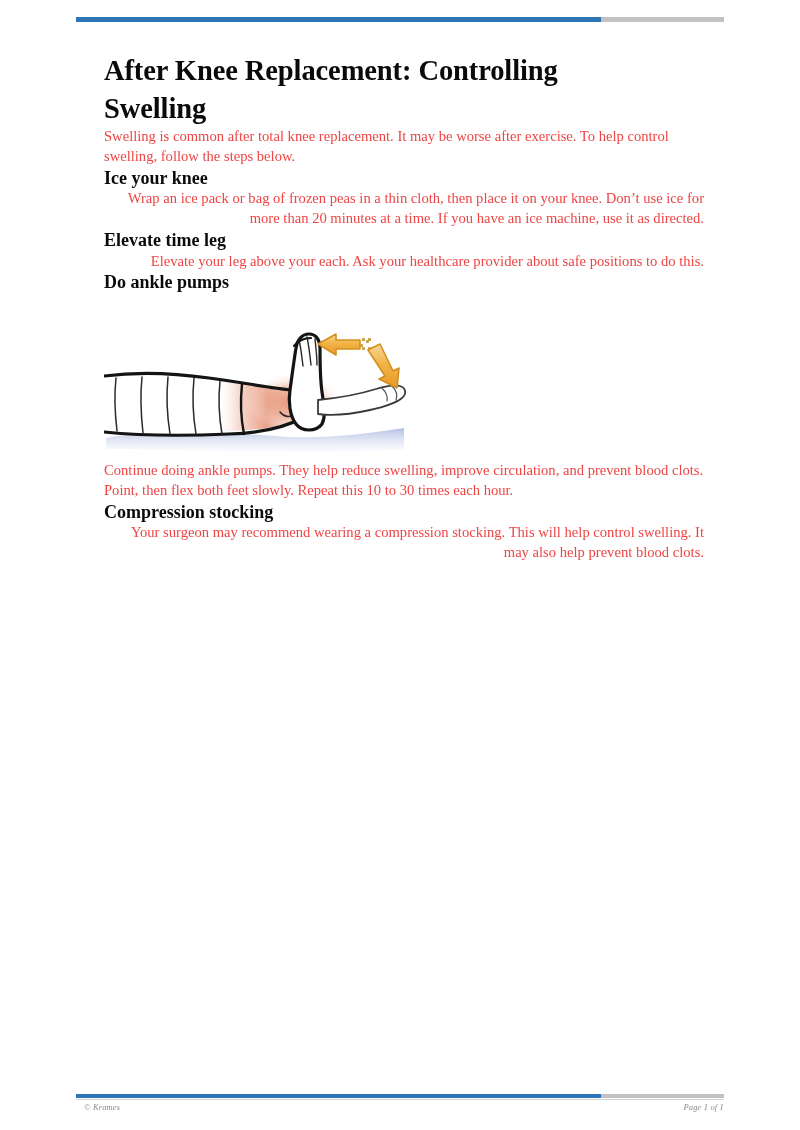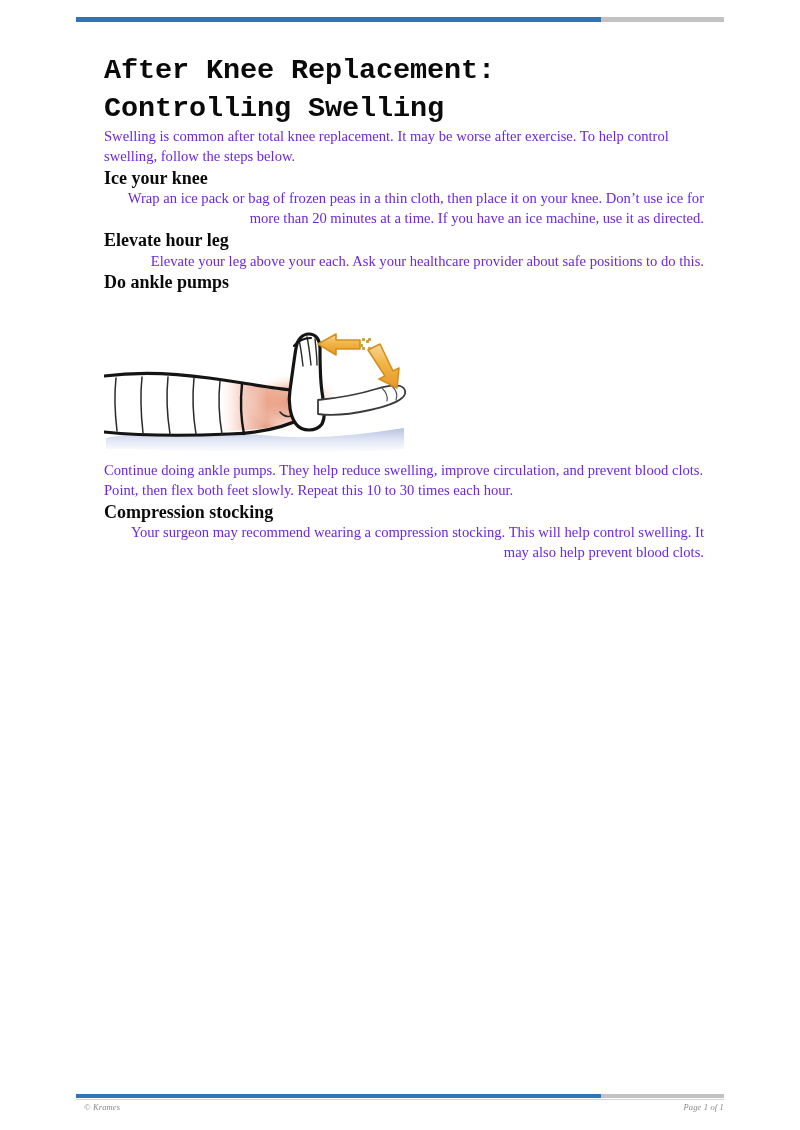--- a/index.html
+++ b/index.html
@@ -45,36 +45,36 @@
 
   
   .content {
     position: absolute;
     left: 104px;
     top: 52px;
     width: 600px;
   }
 
   h1.doc-title {
-    font-family: Liberation Mono, monospace;
+    font-family: Liberation Serif, serif;
     font-weight: bold;
     font-size: 28.5px;
     line-height: 1.32;
     letter-spacing: -0.1px;
     margin: 0 0 0 0;
     color: #0a0a0a;
     max-width: 545px;
   }
 
   p.body-text {
     font-family: "Liberation Serif", "DejaVu Serif", serif;
     font-size: 14.6px;
     line-height: 1.36;
     margin: 0;
-    color: #6d28d9;
+    color: #ef4444;
   }
 
   h2.section-title {
     font-family: "Liberation Serif", "DejaVu Serif", serif;
     font-weight: bold;
     font-size: 18px;
     line-height: 1.25;
     margin: 0;
     color: #0a0a0a;
   }
@@ -135,21 +135,21 @@
 
   <div class="content">
 
     <h1 class="doc-title">After Knee Replacement: Controlling Swelling</h1>
 
     <p class="body-text sp-intro">Swelling is common after total knee replacement. It may be worse after exercise. To help control swelling, follow the steps below.</p>
 
     <h2 class="section-title sp-h2">Ice your knee</h2>
     <p class="body-text sp-p">Wrap an ice pack or bag of frozen peas in a thin cloth, then place it on your knee. Don’t use ice for more than 20 minutes at a time. If you have an ice machine, use it as directed.</p>
 
-    <h2 class="section-title sp-h2">Elevate hour leg</h2>
+    <h2 class="section-title sp-h2">Elevate time leg</h2>
     <p class="body-text sp-p">Elevate your leg above your each. Ask your healthcare provider about safe positions to do this.</p>
 
     <h2 class="section-title sp-h2">Do ankle pumps</h2>
 
     <div class="figure sp-fig">
       <svg width="310" height="145" viewBox="0 0 310 145" xmlns="http://www.w3.org/2000/svg">
         <defs>
           <linearGradient id="swellGrad" x1="0.15" y1="0.5" x2="0.85" y2="0.5">
             <stop offset="0%" stop-color="#ffffff" stop-opacity="0"></stop>
             <stop offset="30%" stop-color="#f3c6b6" stop-opacity="0.75"></stop>

